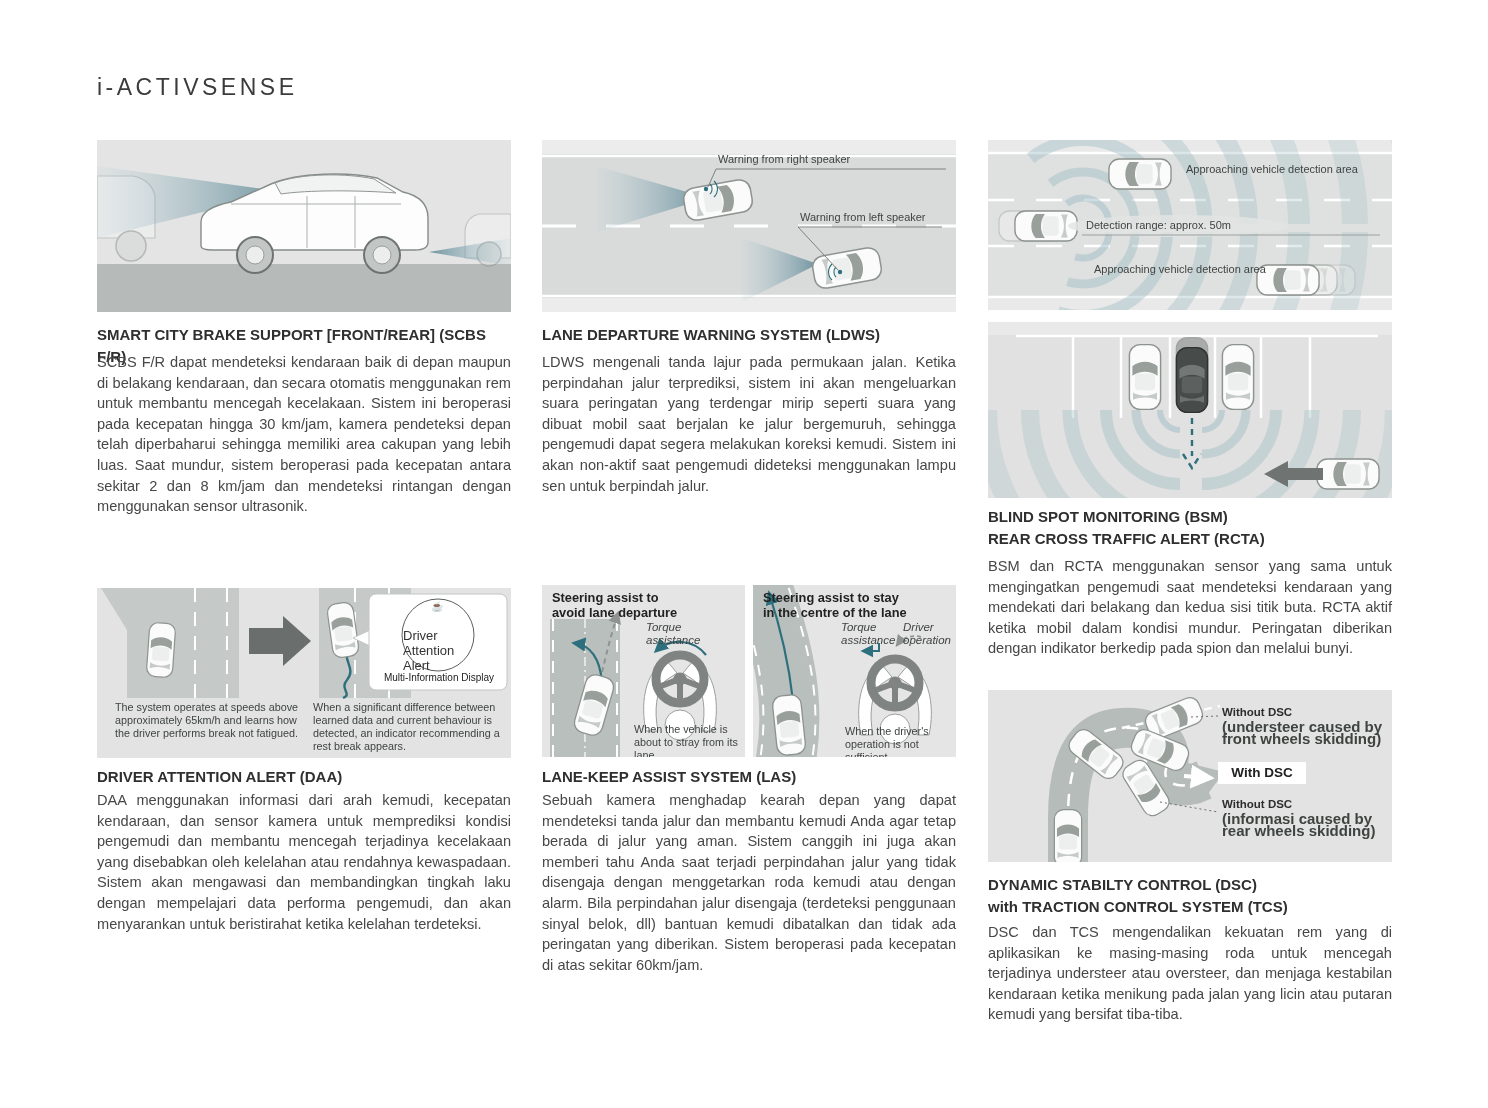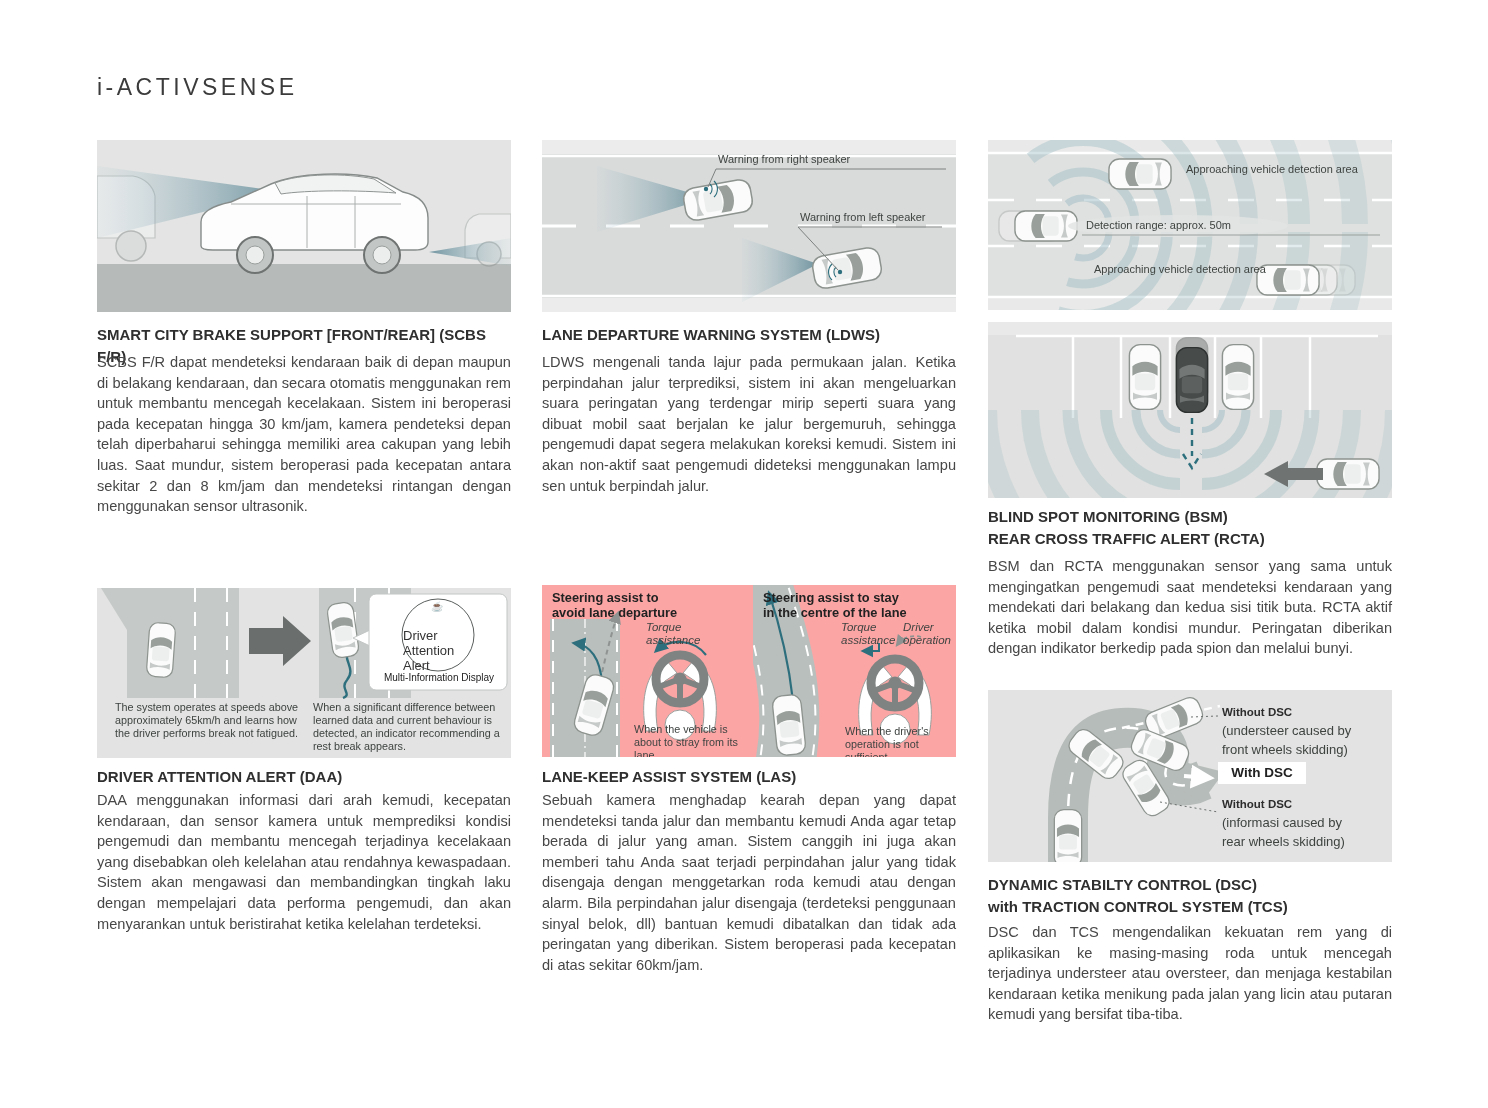--- a/index.html
+++ b/index.html
@@ -5,25 +5,25 @@
   html,body{margin:0;padding:0;background:#fff;}
   .page{position:relative;width:1488px;height:1108px;background:#fff;overflow:hidden;
         font-family:"Liberation Sans",sans-serif;}
   .brand{position:absolute;left:97px;top:74px;font-size:23px;letter-spacing:3.5px;color:#3b3b3b;font-weight:400;}
   .fig{position:absolute;overflow:hidden;}
   .fig svg{position:absolute;left:0;top:0;}
   .sec-title{position:absolute;font-size:15px;font-weight:bold;color:#2f2f2f;line-height:22px;}
   .sec-body{position:absolute;font-size:14.6px;line-height:20.6px;color:#474747;text-align:justify;}
   .lbl{position:absolute;font-size:11px;color:#3f4441;line-height:13px;}
   .pre{white-space:pre-line;font-style:italic;}
-  .las-panel{position:absolute;top:0;width:203px;height:172px;background:#fca5a5;overflow:hidden;padding-left:36px;}
+  .las-panel{position:absolute;top:0;width:203px;height:172px;background:#e5e5e5;overflow:hidden;}
   .las-title{position:absolute;left:10px;top:5px;font-size:12.8px;font-weight:bold;color:#222;line-height:15px;white-space:pre-line;}
   .cap{position:absolute;font-size:10.8px;line-height:13px;color:#3f4441;}
   .dsc-b{font-weight:bold;font-size:11.5px;color:#2d2d2d;position:absolute;}
-  .dsc-s{position:absolute;font-size:13px;line-height:19px;color:#3f4441;white-space:pre-line;}
+  .dsc-s{position:absolute;font-size:15px;line-height:12px;color:#3f4441;white-space:pre-line;font-weight:bold;}
   .withbox{position:absolute;left:230px;top:72px;width:88px;height:22px;background:#fff;
            font-size:13.5px;font-weight:bold;color:#222;text-align:center;line-height:22px;}
   .callout-alert{position:absolute;left:306px;top:40px;width:70px;text-align:left;font-size:13px;color:#333;}
   .callout-name{position:absolute;left:276px;top:84px;width:132px;text-align:center;font-size:10px;color:#222;}
   .coffee{position:absolute;left:331px;top:13px;width:20px;text-align:center;font-size:10px;color:#222;}
 </style>
 </head>
 <body>
 
 <div class="page">

